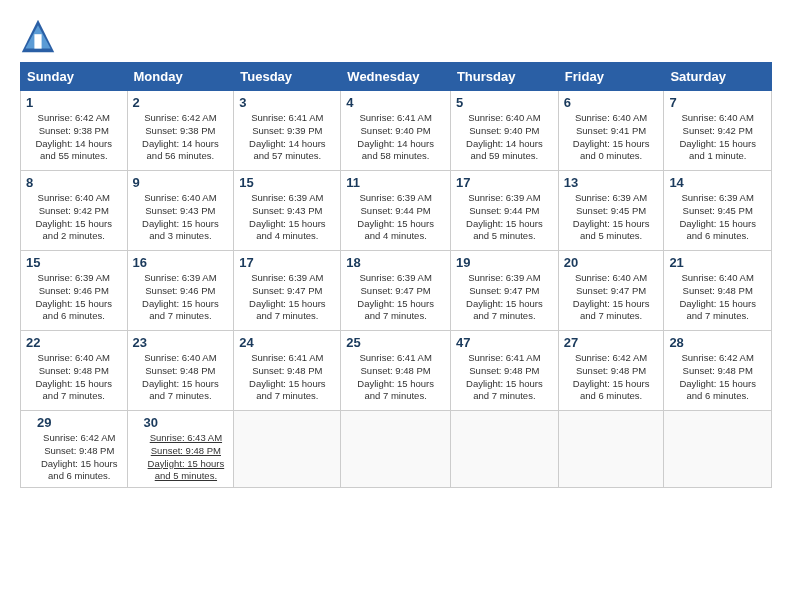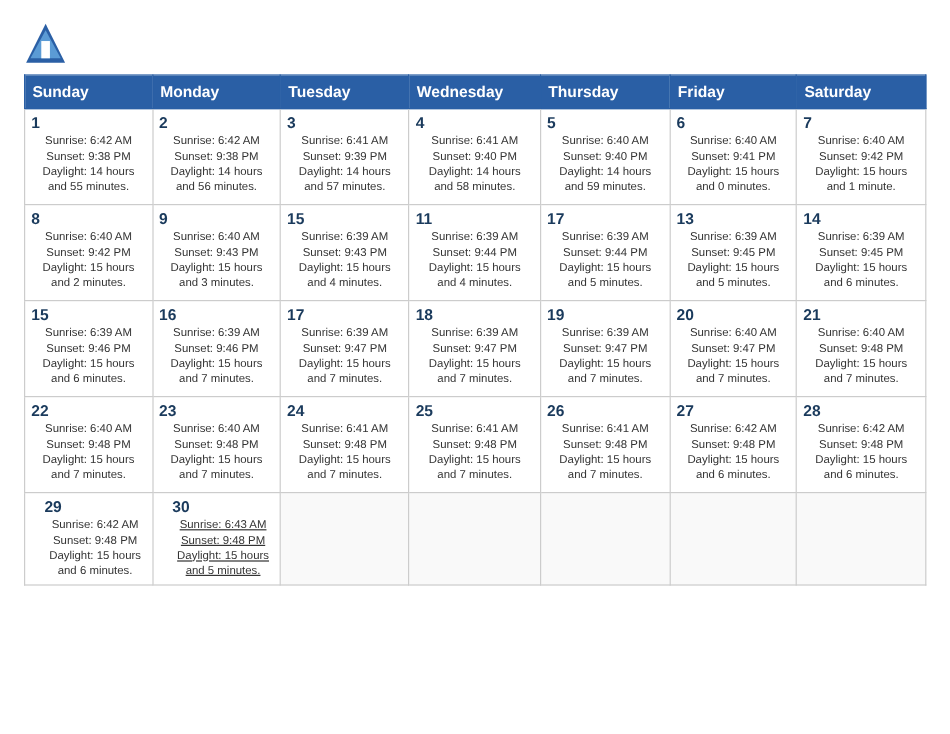--- a/index.html
+++ b/index.html
@@ -303,21 +303,21 @@
 and 7 minutes.</div>
           </td>
           <td>
             <span class="day-num">25</span>
             <div class="day-info" style="white-space: pre-line;">Sunrise: 6:41 AM
 Sunset: 9:48 PM
 Daylight: 15 hours
 and 7 minutes.</div>
           </td>
           <td>
-            <span class="day-num">26</span>
+            <span class="day-num">47</span>
             <div class="day-info" style="white-space: pre-line;">Sunrise: 6:41 AM
 Sunset: 9:48 PM
 Daylight: 15 hours
 and 7 minutes.</div>
           </td>
           <td>
             <span class="day-num">27</span>
             <div class="day-info" style="white-space: pre-line;">Sunrise: 6:42 AM
 Sunset: 9:48 PM
 Daylight: 15 hours

